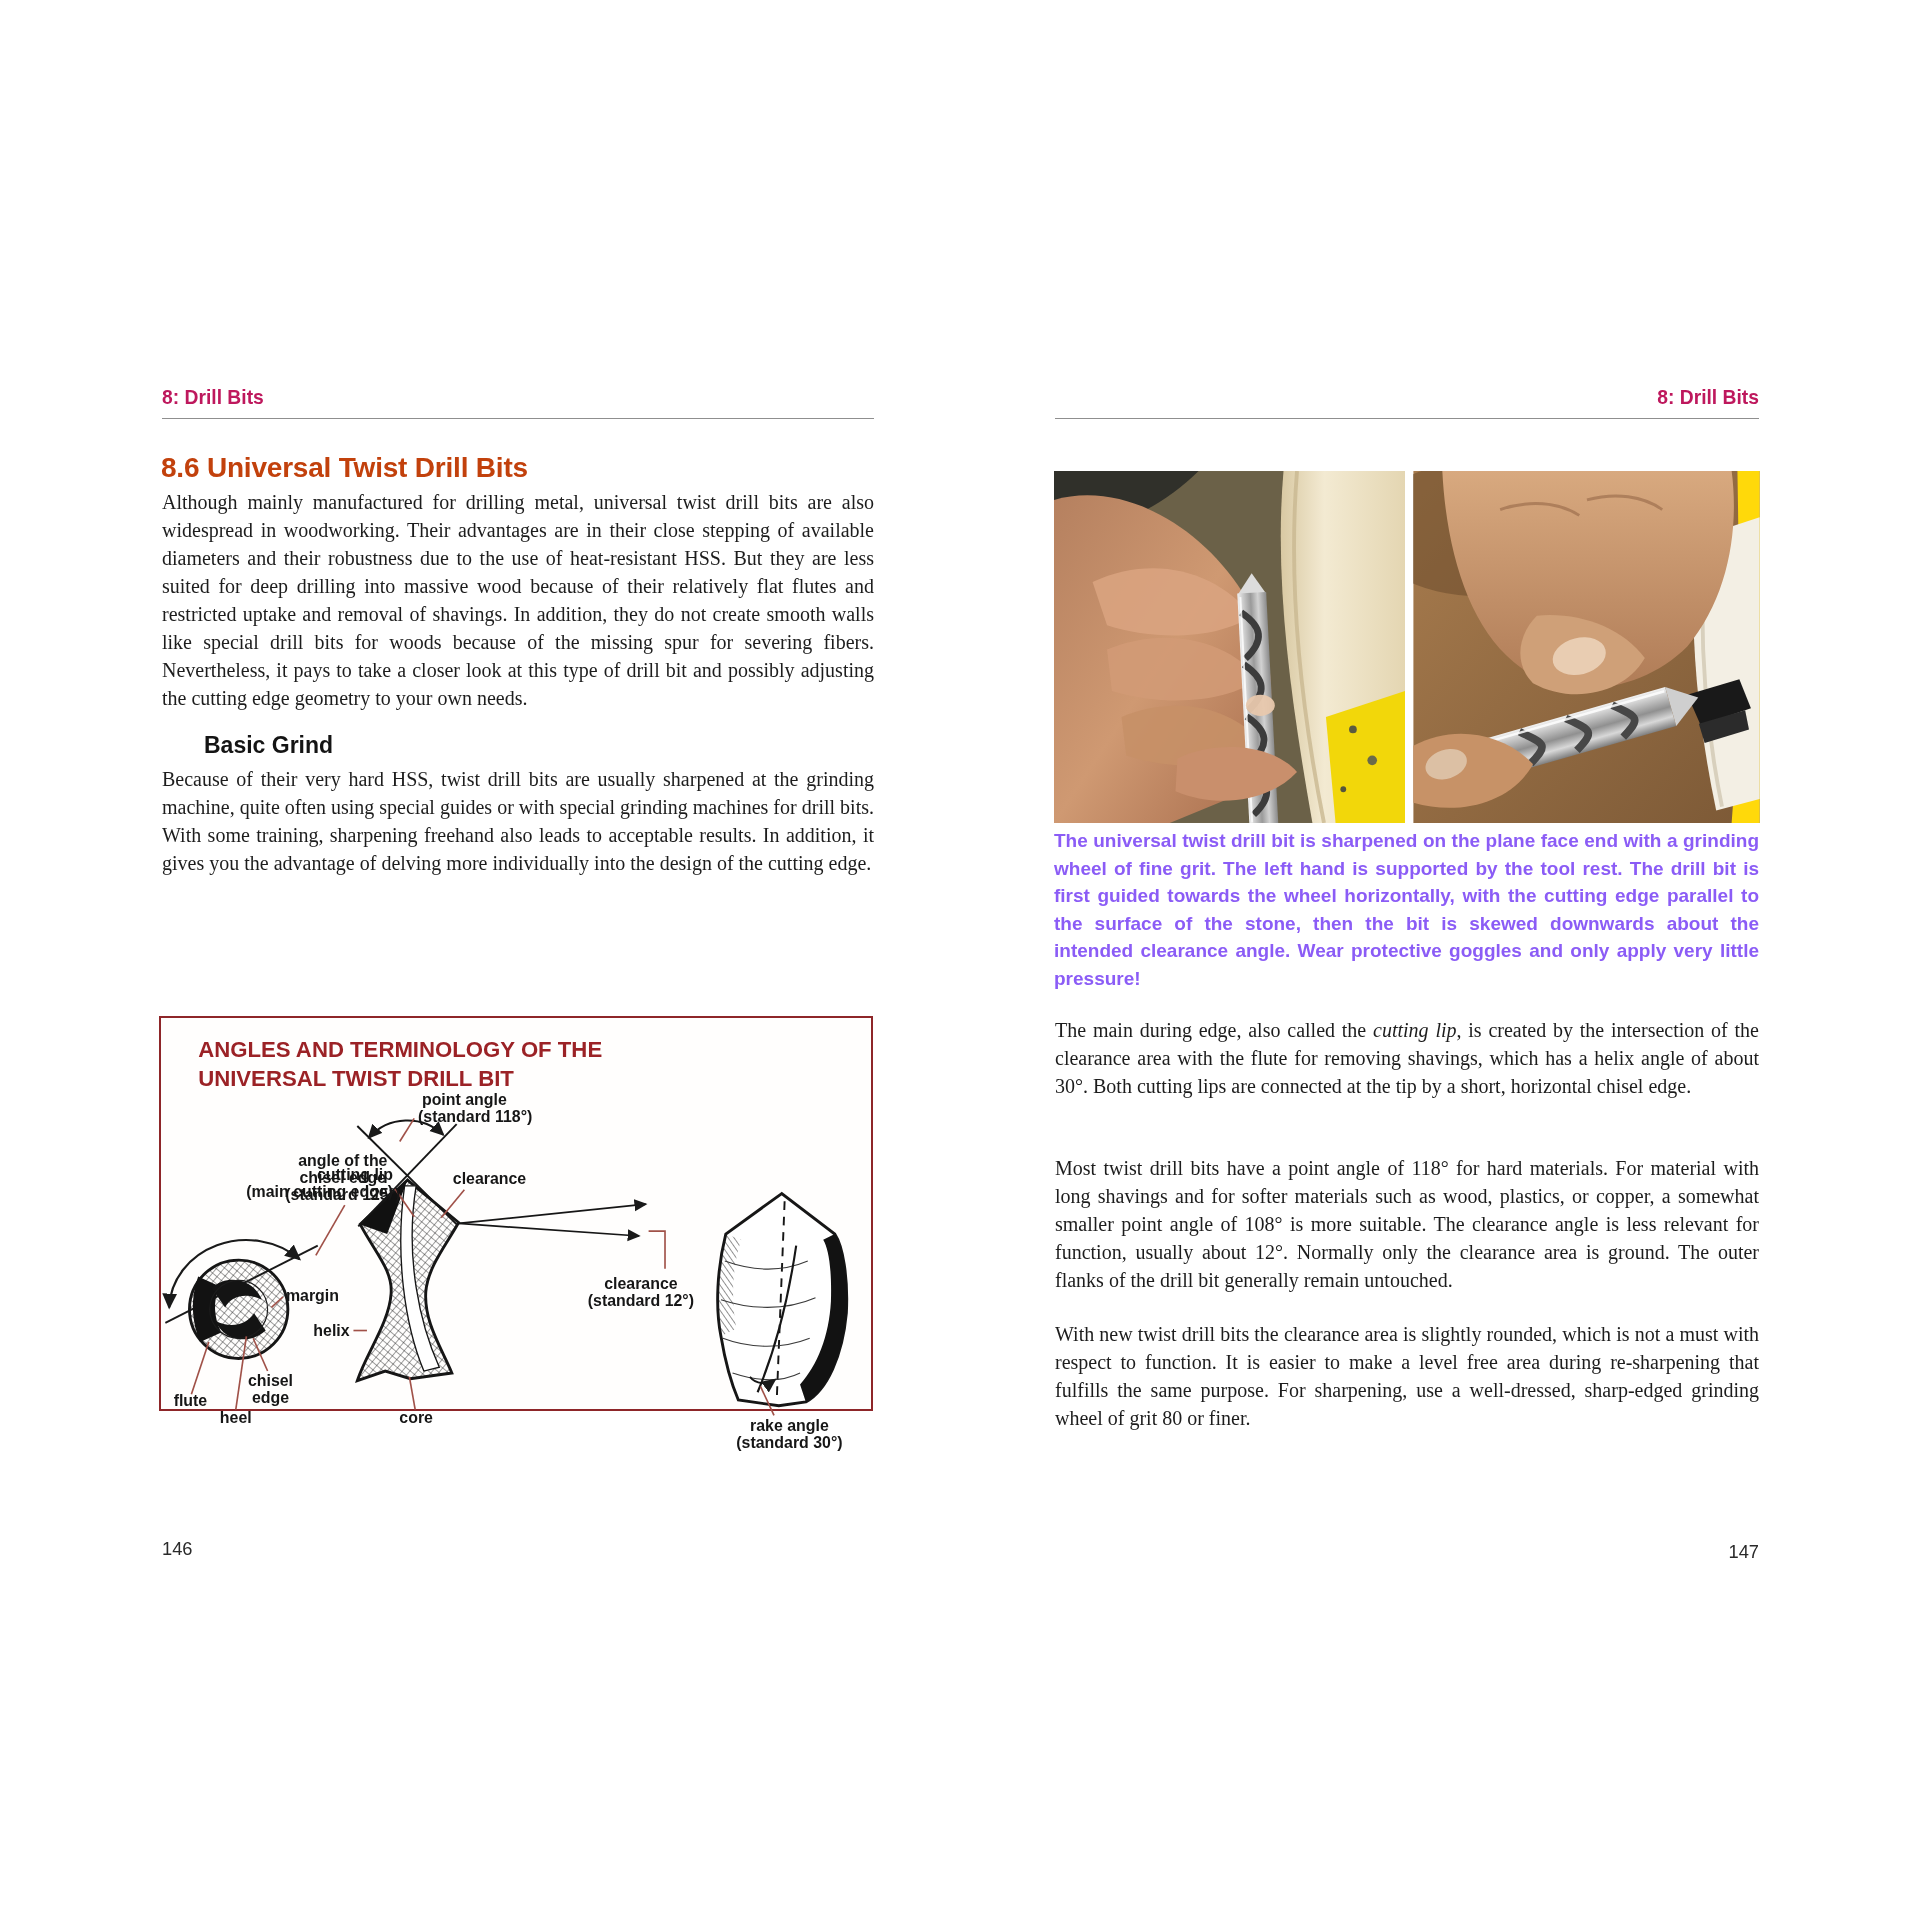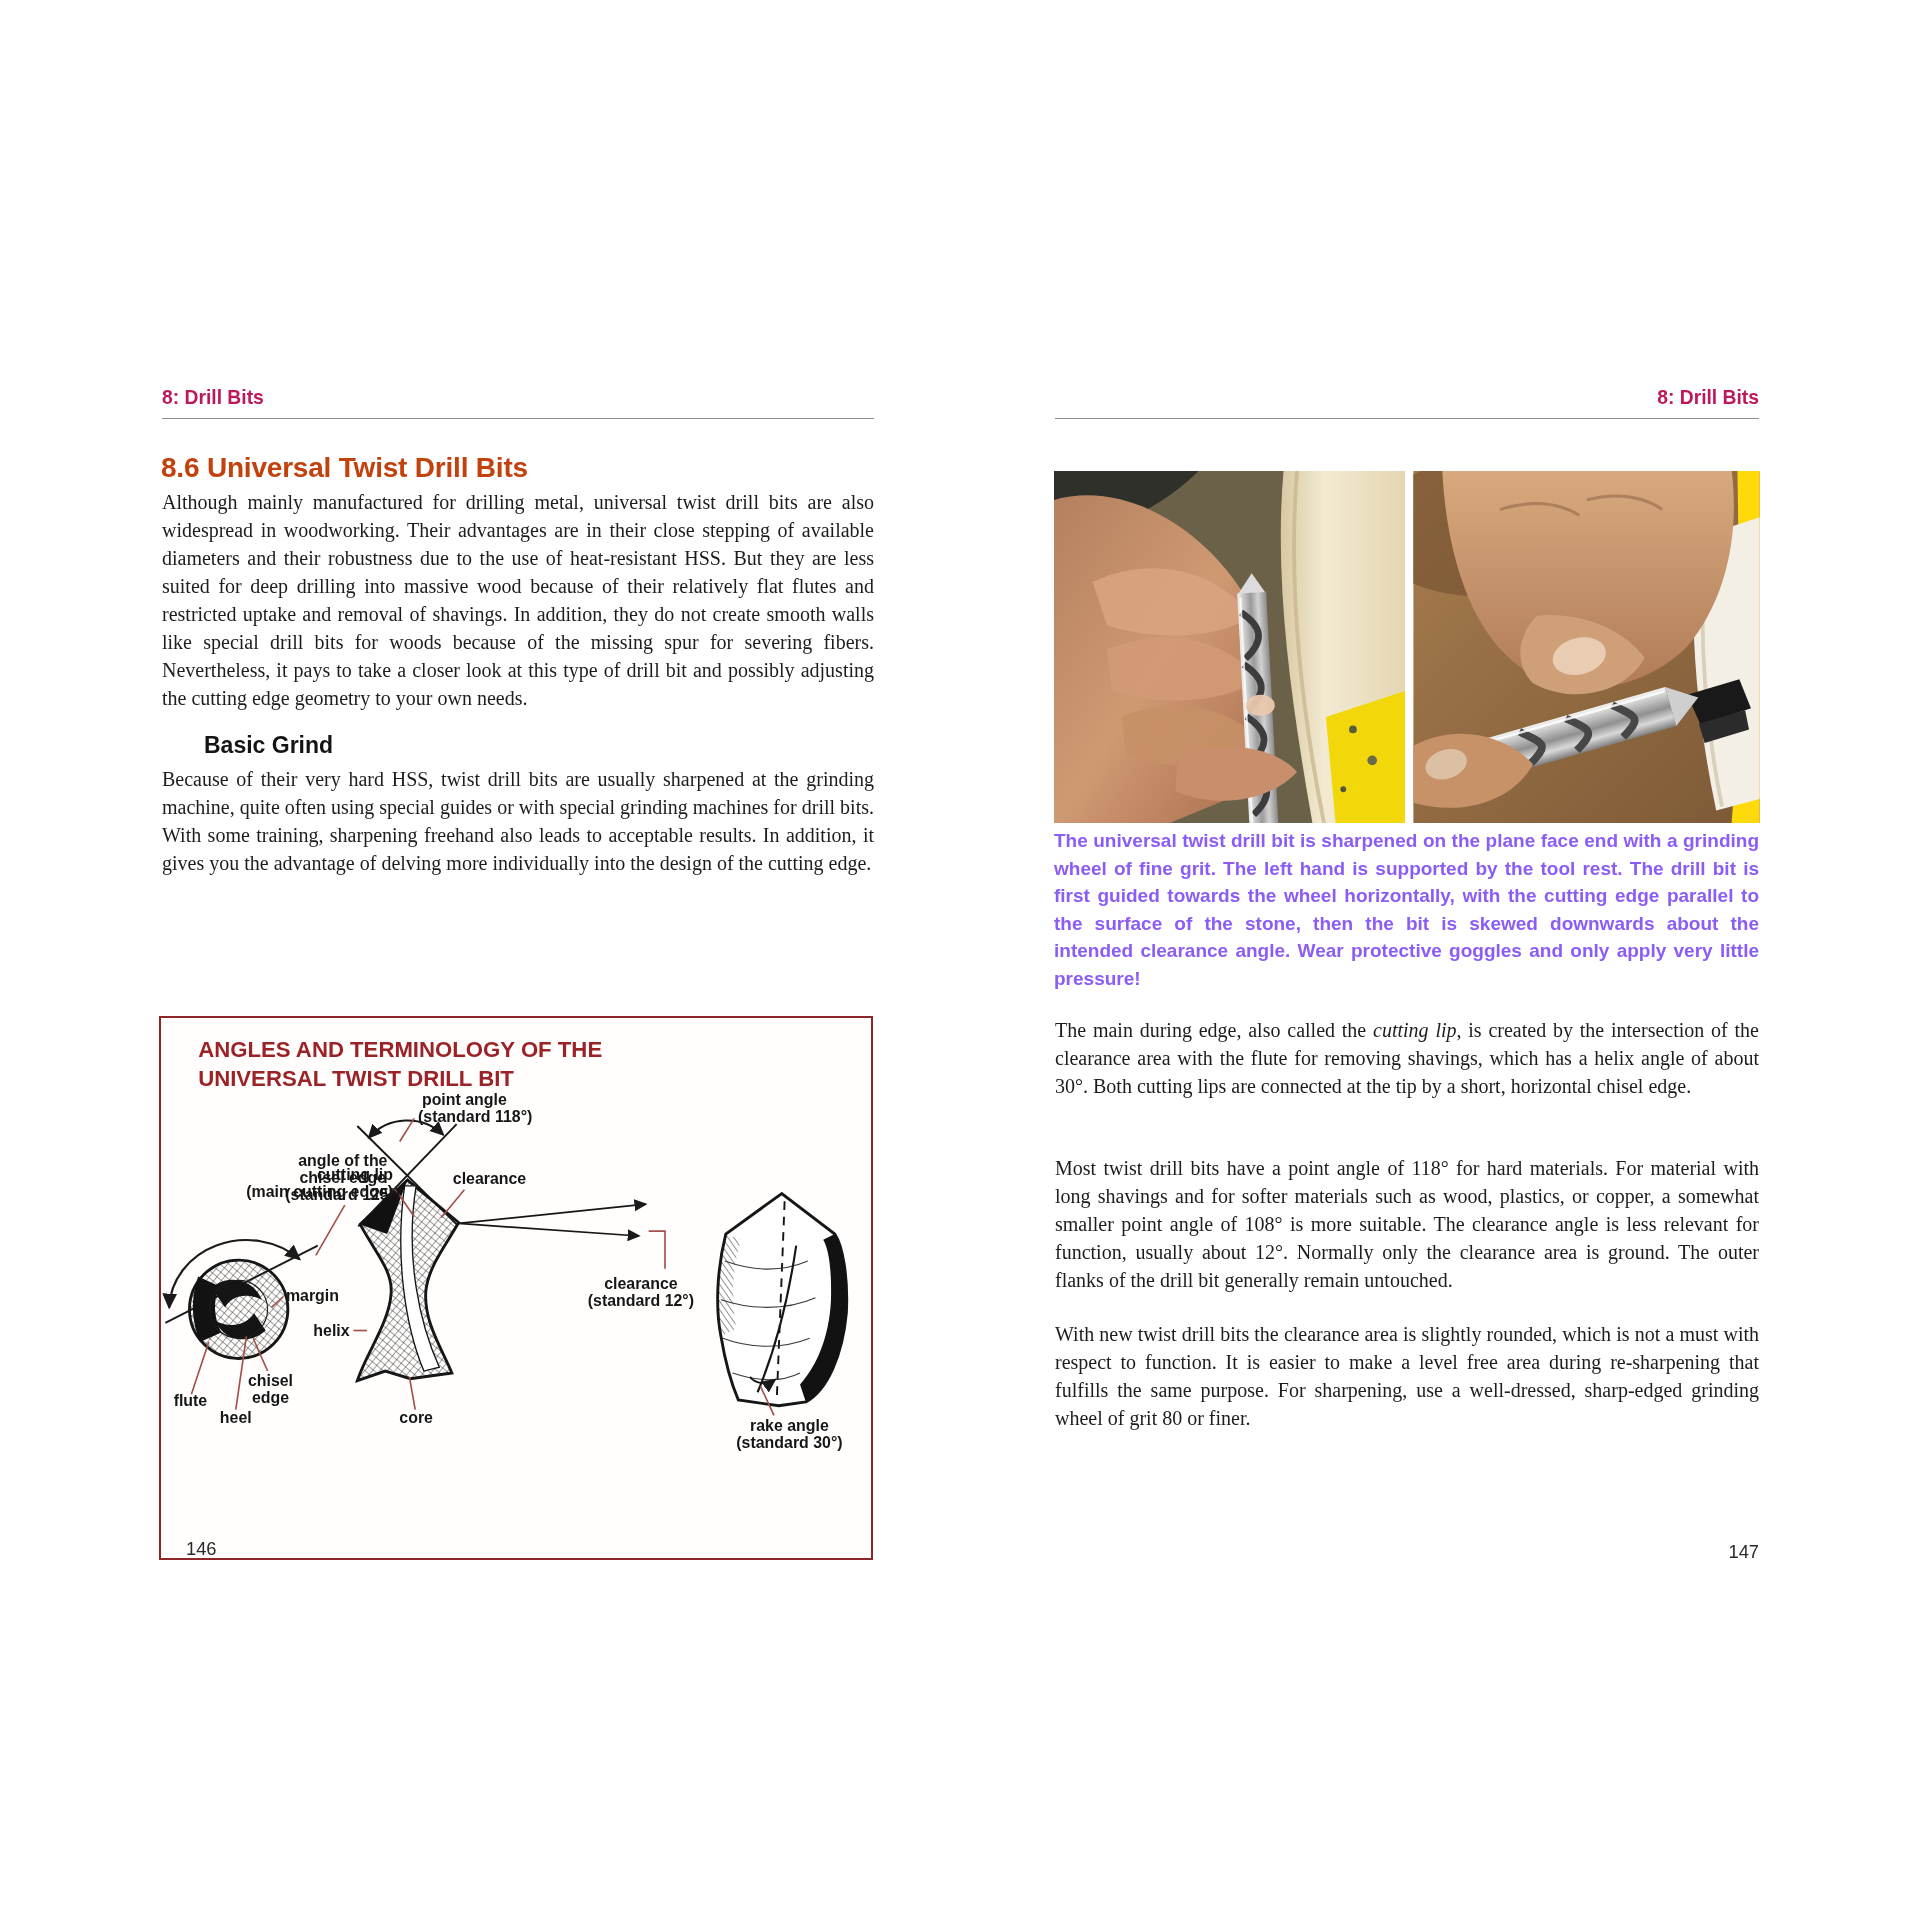--- a/index.html
+++ b/index.html
@@ -13,21 +13,21 @@
   .section-title { position:absolute; font:700 28px/31px "Liberation Sans", sans-serif; color:#c2410c; letter-spacing:-0.2px; }
   .subhead { position:absolute; font:700 23px/27px "Liberation Sans", sans-serif; color:#141414;margin-left:42px; }
 
   .body-text { position:absolute; font:20px/28px "Liberation Serif", serif; color:#1d1d1d; text-align:justify; }
   .body-text i { font-style:italic; }
 
   .caption { position:absolute; font:700 19px/27.5px "Liberation Sans", sans-serif; color:#8b5cf6; text-align:justify; }
 
   .page-number { position:absolute; font:400 18.3px/21px "Liberation Sans", sans-serif; color:#2a2a2a; }
 
-  .diagram-box { position:absolute; left:159px; top:1016px; width:714px; height:544px; border:2.9px solid #8e2629; background:#fffefd; }
+  .diagram-box { position:absolute; left:159px; top:1016px; width:714px; height:395px; border:2.9px solid #8e2629; background:#fffefd; }
   .photo { position:absolute; top:471px; height:352px; overflow:hidden; }
   .photo svg { display:block; }
 </style>
 </head>
 <body>
 
 <div id="canvas">
 
   <div class="running-head" style="left:162px; top:386px; width:712px;">8: Drill Bits</div>
   <div class="head-rule" style="left:162px; top:418px; width:712px;"></div>
@@ -135,21 +135,21 @@
         <text x="30" y="402" text-anchor="middle">flute</text>
         <text x="77" y="420" text-anchor="middle">heel</text>
         <text x="264" y="420" text-anchor="middle">core</text>
 
         <text x="651" y="428" text-anchor="middle">rake angle</text>
         <text x="651" y="446" text-anchor="middle">(standard 30°)</text>
       </g>
     </svg>
   </div>
 
-  <div class="page-number" style="left:162px; top:1538px;margin-left:24px;">146</div>
+  <div class="page-number" style="left:162px; top:1538px;">146</div>
 
   <div class="running-head" style="left:1055px; top:386px; width:704px; text-align:right;">8: Drill Bits</div>
   <div class="head-rule" style="left:1055px; top:418px; width:704px;"></div>
 
   <div class="photo" style="left:1054px; width:351px;">
     <svg width="351" height="352" viewBox="0 0 364 365">
       <defs>
         <linearGradient id="skinL" x1="0" y1="0" x2="1" y2="1">
           <stop offset="0" stop-color="#b5805f"></stop>
             <stop offset="0.5" stop-color="#cf9972"></stop>

